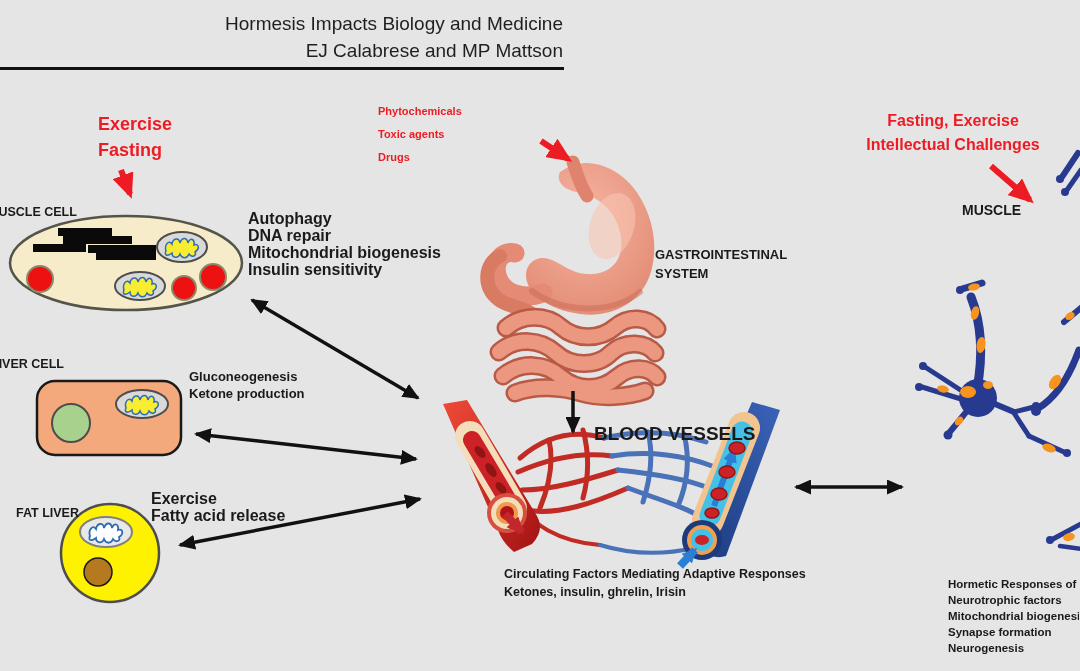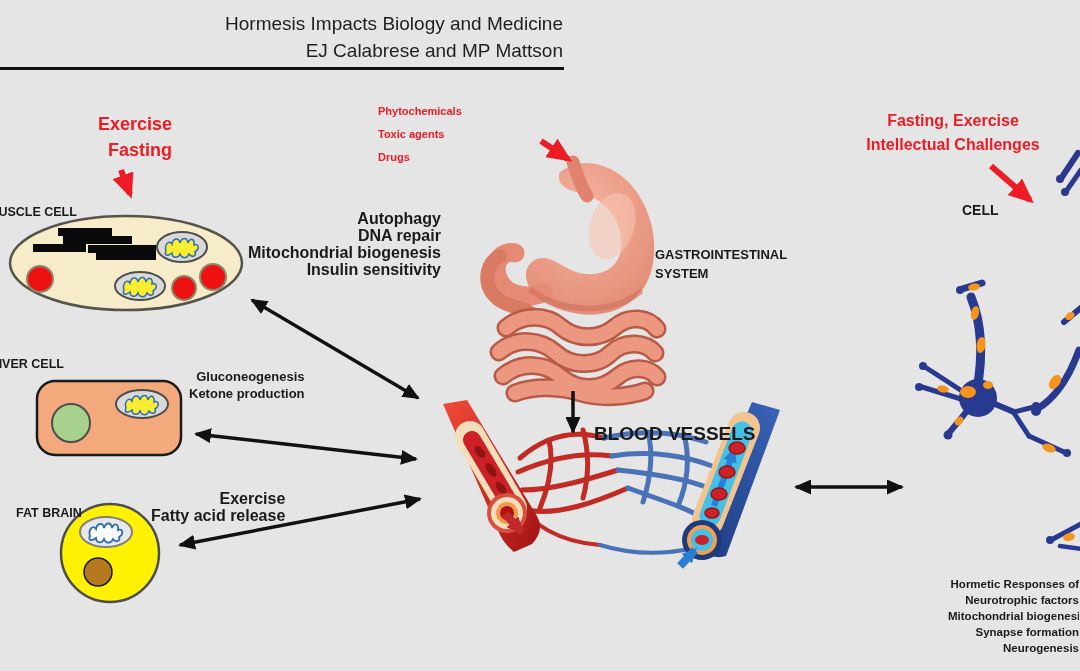--- a/index.html
+++ b/index.html
@@ -1,18 +1,18 @@
 <!DOCTYPE html>
 <html><head>
 <meta charset="utf-8">
 <style>
   html,body{margin:0;padding:0;background:#fff;}
   .canvas{position:relative;width:1080px;height:671px;background:#e5e5e5;overflow:hidden;
           font-family:"Liberation Sans",sans-serif;color:#1a1a1a;}
-  .abs{position:absolute;text-align:right;}
+  .abs{position:absolute;}
   svg{position:absolute;left:0;top:0;}
   .title-block{right:517px;top:10px;width:560px;text-align:right;font-size:19px;line-height:27px;color:#1f1f1f;}
   .hrule{left:0;top:67px;width:564px;height:3px;background:#111;}
   .red-stim{color:#ed1c24;font-weight:bold;}
   .stim-left{left:98px;top:111px;font-size:18px;line-height:26px;}
   .stim-center{left:378px;top:100px;width:172px;text-align:left;font-size:11px;line-height:23px;}
   .stim-right{left:853px;top:109px;width:200px;text-align:center;font-size:16px;line-height:24px;}
   .cell-label{font-weight:bold;font-size:12.5px;white-space:nowrap;}
   .resp{font-weight:bold;font-size:16px;line-height:17px;white-space:nowrap;}
   .muscle-label{left:-12px;top:205px;}
@@ -268,46 +268,50 @@
     <div>Mitochondrial biogenesis</div>
     <div>Insulin sensitivity</div>
   </div>
 
   <div class="abs cell-label liver-label">LIVER CELL</div>
   <div class="abs resp liver-resp">
     <div>Gluconeogenesis</div>
     <div>Ketone production</div>
   </div>
 
-  <div class="abs cell-label fat-label">FAT BRAIN</div>
+  <div class="abs cell-label fat-label">FAT LIVER</div>
   <div class="abs resp fat-resp">
     <div>Exercise</div>
     <div>Fatty acid release</div>
   </div>
 
   <div class="abs red-stim stim-center">
     <div>Phytochemicals</div>
     <div>Toxic agents</div>
     <div>Drugs</div>
   </div>
 
   <div class="abs gi-label">
     <div>GASTROINTESTINAL</div>
     <div>SYSTEM</div>
   </div>
 
   <div class="abs bv-label">BLOOD VESSELS</div>
 
+  <div class="abs circ">
+    <div>Circulating Factors Mediating Adaptive Responses</div>
+    <div>Ketones, insulin, ghrelin, Irisin</div>
+  </div>
 
   <div class="abs red-stim stim-right">
     <div>Fasting, Exercise</div>
     <div>Intellectual Challenges</div>
   </div>
 
-  <div class="abs brain-label">CELL</div>
+  <div class="abs brain-label">MUSCLE</div>
 
   <div class="abs hormetic">
     <div>Hormetic Responses of</div>
     <div>Neurotrophic factors</div>
     <div>Mitochondrial biogenesis</div>
     <div>Synapse formation</div>
     <div>Neurogenesis</div>
   </div>
 
 </div>

